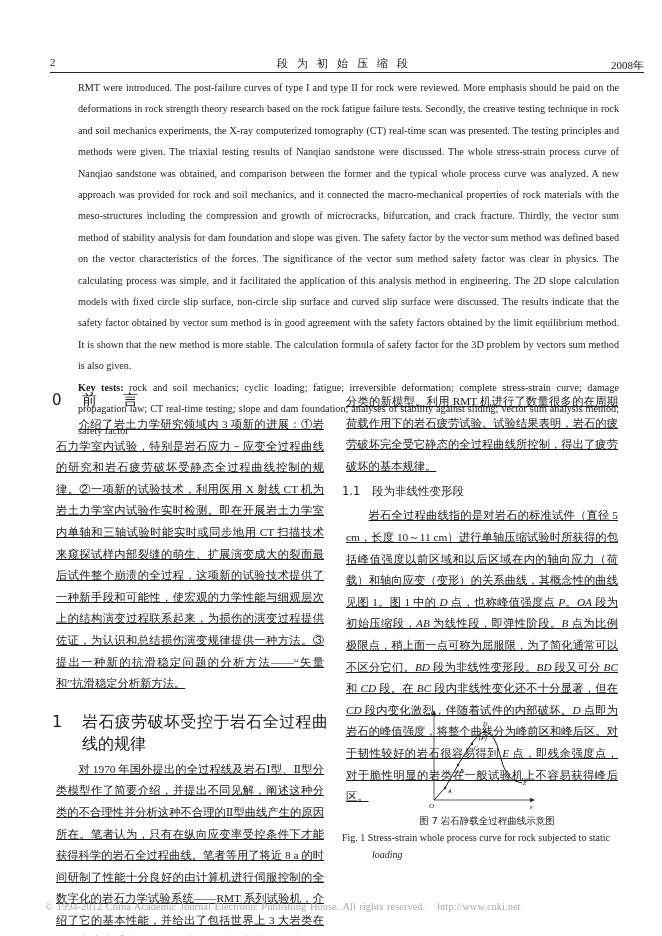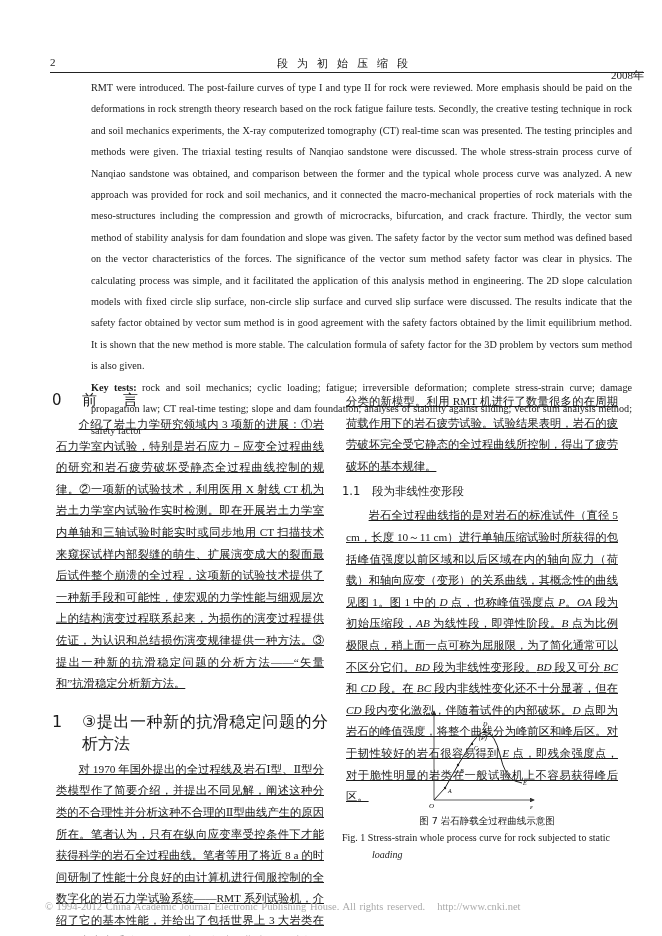--- a/index.html
+++ b/index.html
@@ -2,24 +2,24 @@
 <html><head>
 <meta charset="utf-8">
 <style>
   html, body { margin: 0; padding: 0; background: #ffffff; }
   body { width: 662px; height: 936px; position: relative; overflow: hidden;
          font-family: "Liberation Serif", "DejaVu Serif", serif; color: #1a1a1a; }
   .header { position: absolute; left: 50px; top: 56px; width: 594px; height: 16px;
             border-bottom: 1.2px solid #222; font-size: 11px; }
   .header .pg { position: absolute; left: 0; top: 0; }
   .header .journal { position: absolute; left: 0; right: 0; top: 0; text-align: center; letter-spacing: 9px; }
-  .header .year { position: absolute; right: 0; top: 12px; }
+  .header .year { position: absolute; right: 0; top: 2px; }
 
   .abstract { position: absolute; left: 78px; top: 77px; width: 541px;
-              font-size: 10.2px; line-height: 21.4px; text-align: justify; margin-left: 13px; }
+              font-size: 10.2px; line-height: 21.4px; text-align: justify; }
   .abstract p { margin: 0; }
   .kw-label { font-weight: bold; }
 
   .col { position: absolute; top: 390px; width: 276px; font-size: 11.3px;
          line-height: 21.6px; text-align: justify; }
   .col.left { left: 52px; }
   .col.right { left: 342px; width: 280px; top: 387px; }
   .col p { margin: 4px; text-indent: 2em; text-decoration: underline; }
   .col p.noindent { text-indent: 0; }
   h2.sec { margin: 0; font-family: "DejaVu Sans", "Liberation Sans", sans-serif;
@@ -56,21 +56,21 @@
   <p><span class="kw-label">Key tests:</span> <span>rock and soil mechanics; cyclic loading; fatigue; irreversible deformation; complete stress-strain curve; damage propagation law; CT real-time testing; slope and dam foundation; analyses of stability against sliding; vector sum analysis method; safety factor</span></p>
 </div>
 
 <div class="col left">
   <h2 class="sec s0">
     <span class="num">0</span><span class="title">前言</span>
   </h2>
   <p>介绍了岩土力学研究领域内 3 项新的进展：①岩石力学室内试验，特别是岩石应力－应变全过程曲线的研究和岩石疲劳破坏受静态全过程曲线控制的规律。②一项新的试验技术，利用医用 X 射线 CT 机为岩土力学室内试验作实时检测。即在开展岩土力学室内单轴和三轴试验时能实时或同步地用 CT 扫描技术来窥探试样内部裂缝的萌生、扩展演变成大的裂面最后试件整个崩溃的全过程，这项新的试验技术提供了一种新手段和可能性，使宏观的力学性能与细观层次上的结构演变过程联系起来，为损伤的演变过程提供佐证，为认识和总结损伤演变规律提供一种方法。③提出一种新的抗滑稳定问题的分析方法——“矢量和”抗滑稳定分析新方法。</p>
   <h2 class="sec s1">
     <span class="num">1</span>
-      <span class="title" style="flex:1">③提出一种新的抗滑稳定问题的分析方法</span>
+      <span class="title" style="flex:1">岩石疲劳破坏受控于岩石全过程曲线的规律</span>
   </h2>
   <p>对 1970 年国外提出的全过程线及岩石Ⅰ型、Ⅱ型分类模型作了简要介绍，并提出不同见解，阐述这种分类的不合理性并分析这种不合理的Ⅱ型曲线产生的原因所在。笔者认为，只有在纵向应变率受控条件下才能获得科学的岩石全过程曲线。笔者等用了将近 8 a 的时间研制了性能十分良好的由计算机进行伺服控制的全数字化的岩石力学试验系统——RMT 系列试验机，介绍了它的基本性能，并给出了包括世界上 3 大岩类在纵向应变率受控条件下的岩石全过程曲线。在科学的全过程曲线的基础上，提出了岩石Ⅰ型、Ⅱ型</p>
 </div>
 
 <div class="col right">
   <p class="noindent">分类的新模型。利用 RMT 机进行了数量很多的在周期荷载作用下的岩石疲劳试验。试验结果表明，岩石的疲劳破坏完全受它静态的全过程曲线所控制，得出了疲劳破坏的基本规律。</p>
   <h3 class="sub">
     <span class="num">1.1</span><span>段为非线性变形段</span>
   </h3>
   <p id="p11"><span>岩石全过程曲线指的是对岩石的标准试件（直径 5 cm，长度 10～11 cm）进行单轴压缩试验时所获得的包括峰值强度以前区域和以后区域在内的轴向应力（荷载）和轴向应变（变形）的关系曲线，其概念性的曲线见图 1。图 1 中的 </span><i class="v">D</i><span> 点，也称峰值强度点 </span><i class="v">P</i><span>。</span><i class="v">OA</i><span> 段为初始压缩段，</span><i class="v">AB</i><span> 为线性段，即弹性阶段。</span><i class="v">B</i><span> 点为比例极限点，稍上面一点可称为屈服限，为了简化通常可以不区分它们。</span><i class="v">BD</i><span> 段为非线性变形段。</span><i class="v">BD</i><span> 段又可分 </span><i class="v">BC</i><span> 和 </span><i class="v">CD</i><span> 段。在 </span><i class="v">BC</i><span> 段内非线性变化还不十分显著，但在 </span><i class="v">CD</i><span> 段内变化激烈，伴随着试件的内部破坏。</span><i class="v">D</i><span> 点即为岩石的峰值强度，将整个曲线分为峰前区和峰后区。对于韧性较好的岩石很容易得到 </span><i class="v">E</i><span> 点，即残余强度点，对于脆性明显的岩类在一般试验机上不容易获得峰后区。</span></p>

